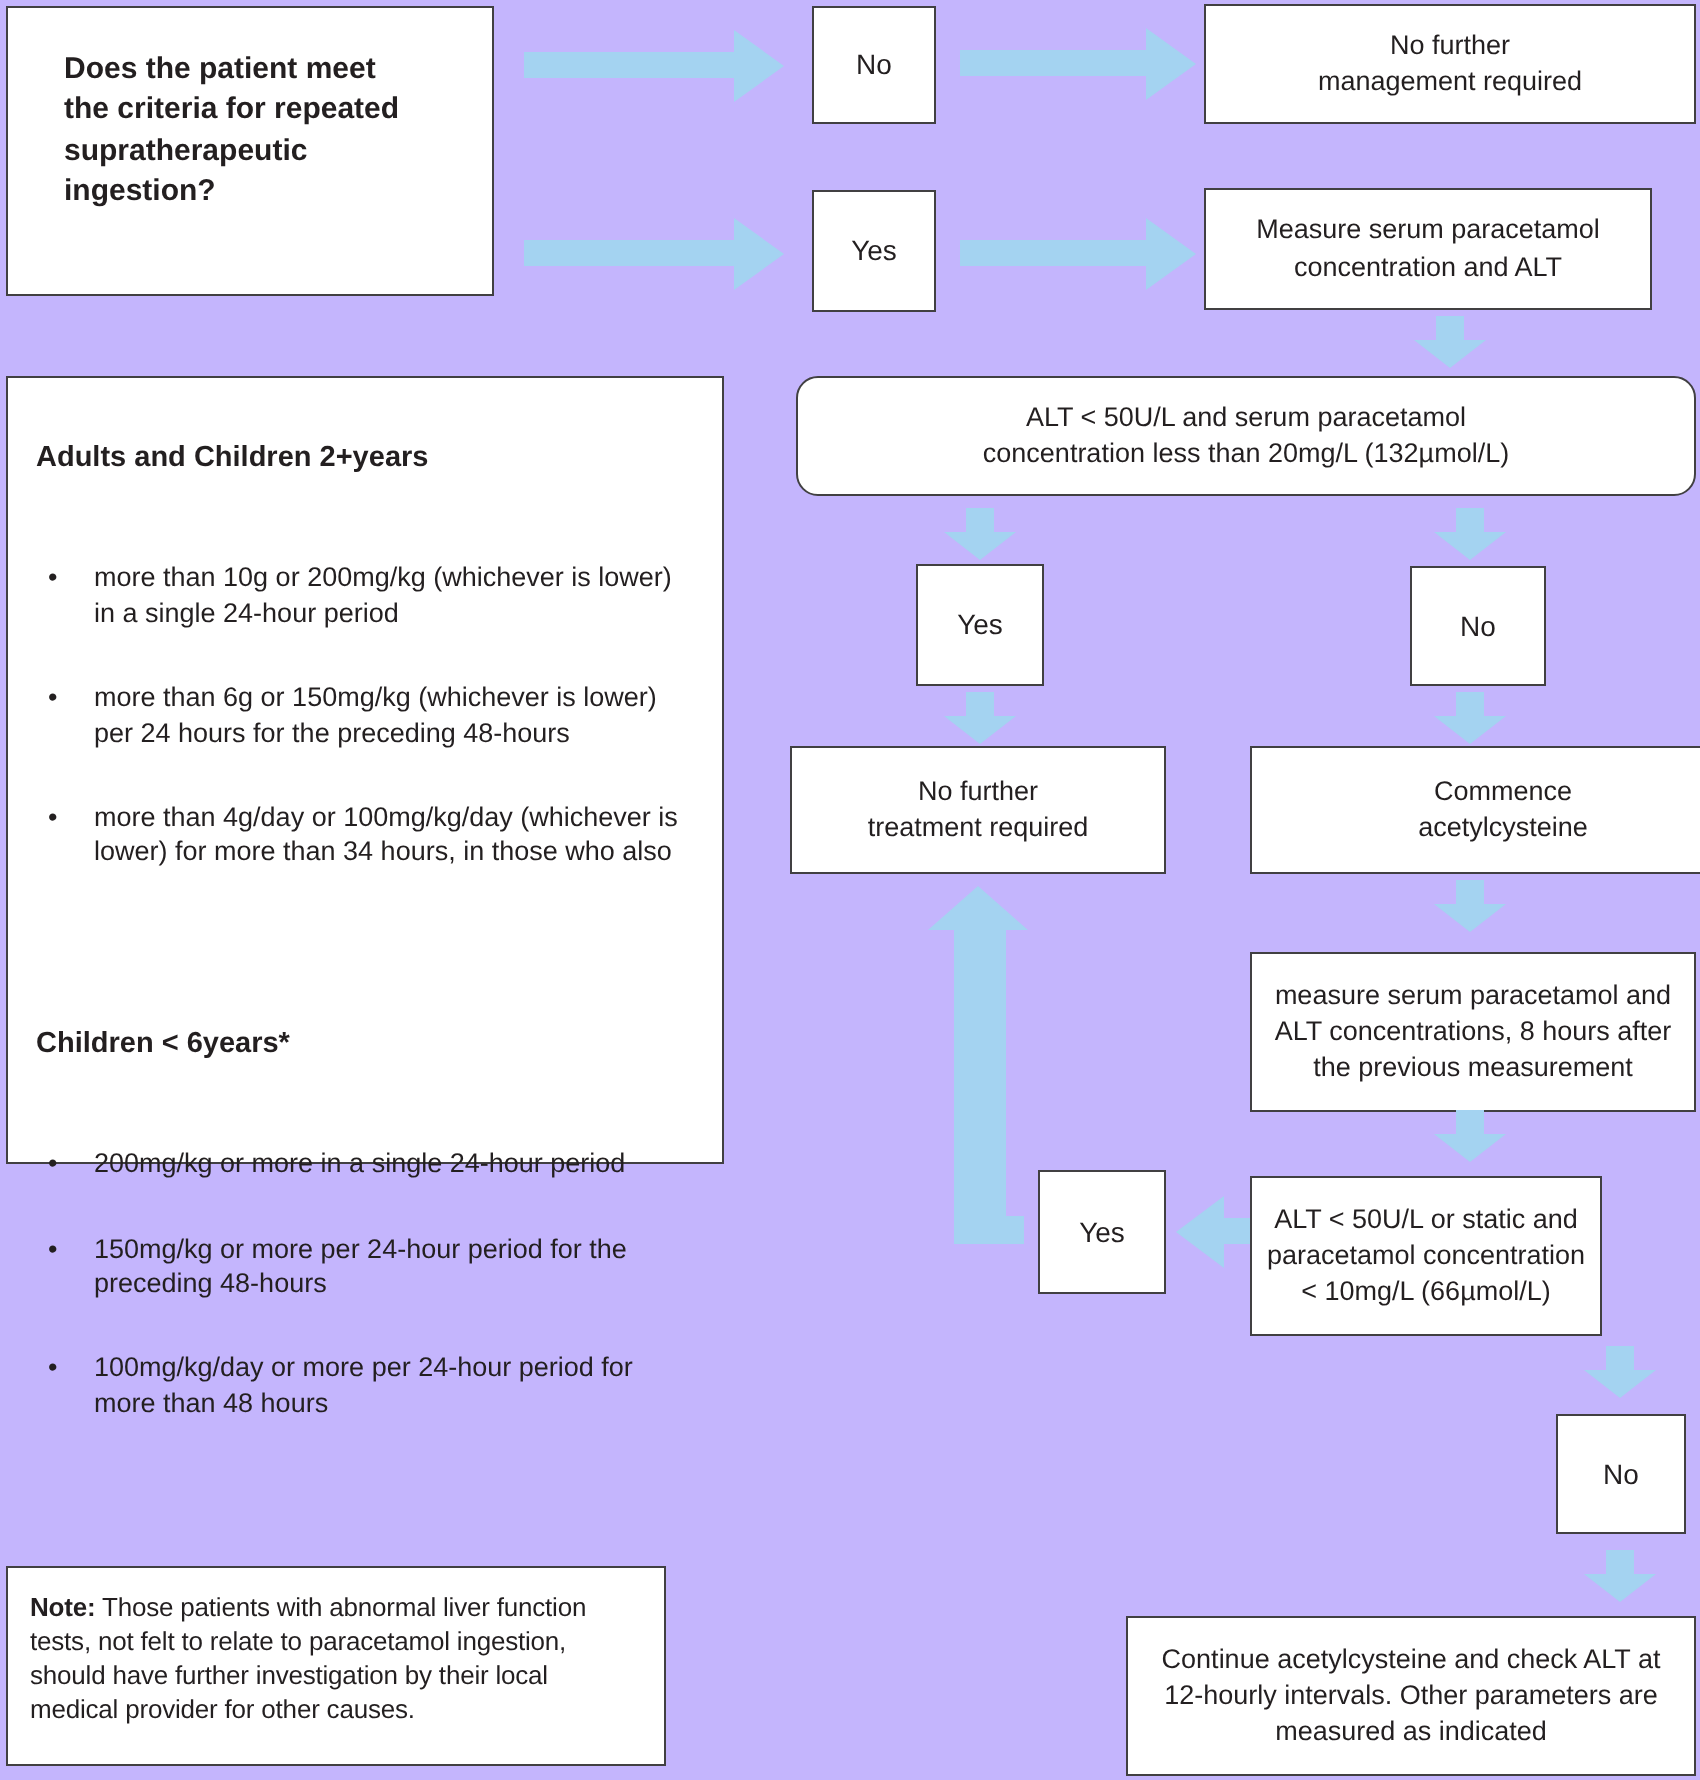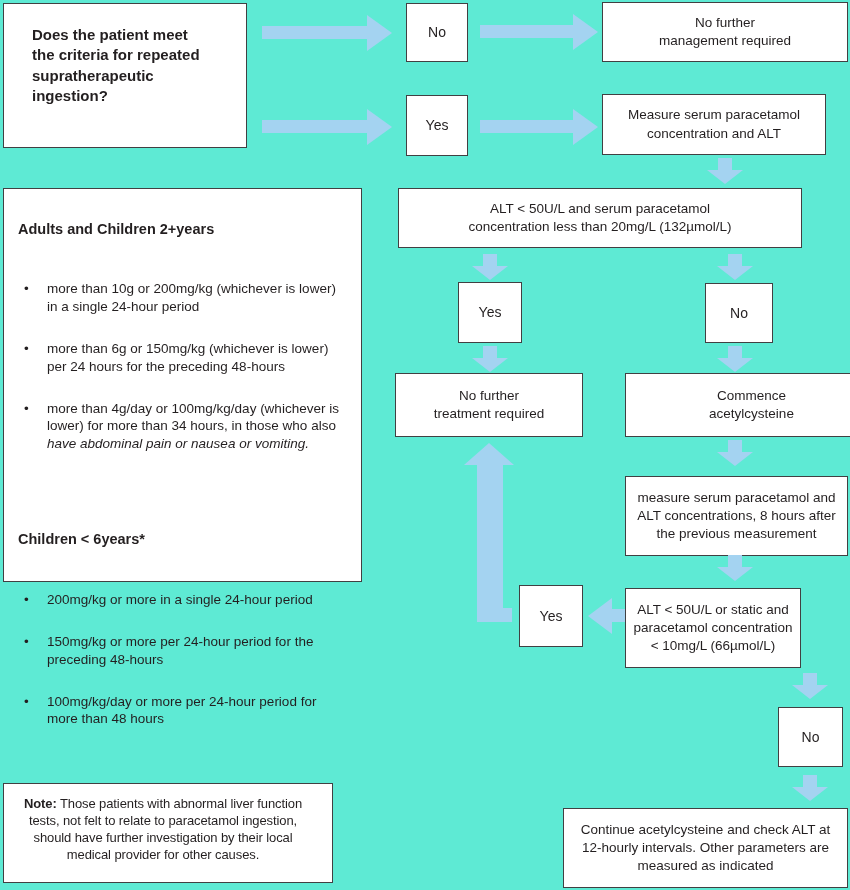--- a/index.html
+++ b/index.html
@@ -2,21 +2,21 @@
 <html style="--arrow: #a4d3f1; --border: #414042; --text: #231f20;"><head>
 <meta charset="utf-8">
 <style>
   :root{
     --arrow:#a4d3f1;
     --border:#414042;
     --text:#231f20;
   }
   html,body{margin:0;padding:0;background:#fff;}
   body{font-family:"Liberation Sans", sans-serif;color:var(--text);}
-  #canvas{position:relative;width:850px;height:890px;background:#5eead4;overflow:hidden;}
+  #canvas{position:relative;width:850px;height:890px;background:#c4b5fd;overflow:hidden;}
 
   .box{
     position:absolute;box-sizing:border-box;background:#fff;
     border:1.5px solid var(--border);
     display:flex;align-items:center;justify-content:center;
     text-align:center;white-space:pre-line;
     font-size:13.5px;line-height:1.34;
   }
   .small{font-size:14px;text-align:right;}
   .qbox{
@@ -27,21 +27,21 @@
     display:block;text-align:left;white-space:pre-line;
     padding:13px 8px 0 14px;font-size:13.5px;line-height:1.3;
   }
   .panel .hd1{font-weight:bold;font-size:14.5px;margin:0 0 7px 0;}
   .bullets{margin:0 0 4px 0;}
   .bullet-item{display:flex;margin:0 0 7px 0;}
   .bullet-item .dot{width:29px;flex:0 0 29px;padding-left:6px;box-sizing:border-box;}
   .bullet-item .bt{flex:1;}
   .gap{height:14px;}
   .notebox{
-    display:block;text-align:center;white-space:pre-line;
+    display:block;text-align:left;white-space:pre-line;
     padding:11px 21px 0 11px;font-size:13px;line-height:1.32;letter-spacing:-0.1px;
   }
   b{font-weight:bold;} i{font-style:italic;}
 
   .arrow{position:absolute;}
   .arrow i{position:absolute;display:block;}
   .arrow.r .sh{left:0;right:23px;top:11px;height:13px;background:var(--arrow);}
   .arrow.r .hd{right:0;top:0;width:0;height:0;
     border-top:18px solid transparent;border-bottom:18px solid transparent;
     border-left:25px solid var(--arrow);}
@@ -96,21 +96,21 @@
   <div class="box" style="left:602px;top:2px;width:246px;height:60px;">No further
 management required</div>
   <div class="box" style="left:602px;top:94px;width:224px;height:61px;">Measure serum paracetamol
 concentration and ALT</div>
 
   <div class="arrow d" style="left:707px;top:158px;">
       <i class="sh"></i>
       <i class="hd"></i>
     </div>
 
-  <div class="box" style="left:398px;top:188px;width:404px;height:60px;">ALT &lt; 50U/L and serum paracetamol
+  <div class="box" style="left:398px;top:188px;width:450px;height:60px;border-radius:11px;">ALT &lt; 50U/L and serum paracetamol
 concentration less than 20mg/L (132µmol/L)</div>
 
   <div class="arrow d" style="left:472px;top:254px;">
       <i class="sh"></i>
       <i class="hd"></i>
     </div>
   <div class="arrow d" style="left:717px;top:254px;">
       <i class="sh"></i>
       <i class="hd"></i>
     </div>
@@ -187,21 +187,21 @@
       </div>
       <div class="bullet-item">
         <span class="dot">•</span>
         <span class="bt">more than 6g or 150mg/kg (whichever is lower)
 per 24 hours for the preceding 48-hours</span>
       </div>
       <div class="bullet-item">
         <span class="dot">•</span>
         <span class="bt"><span>more than 4g/day or 100mg/kg/day (whichever is
 lower) for more than 34 hours, in those who also
-</span><i>have abdominal pain or nausea or vomiting.</i></span>
+</span></span>
       </div>
     </div>
     <div class="gap"></div>
     <div class="hd1">Children &lt; 6years*</div>
     <div class="bullets">
       <div class="bullet-item">
         <span class="dot">•</span>
         <span class="bt">200mg/kg or more in a single 24-hour period</span>
       </div>
       <div class="bullet-item">

